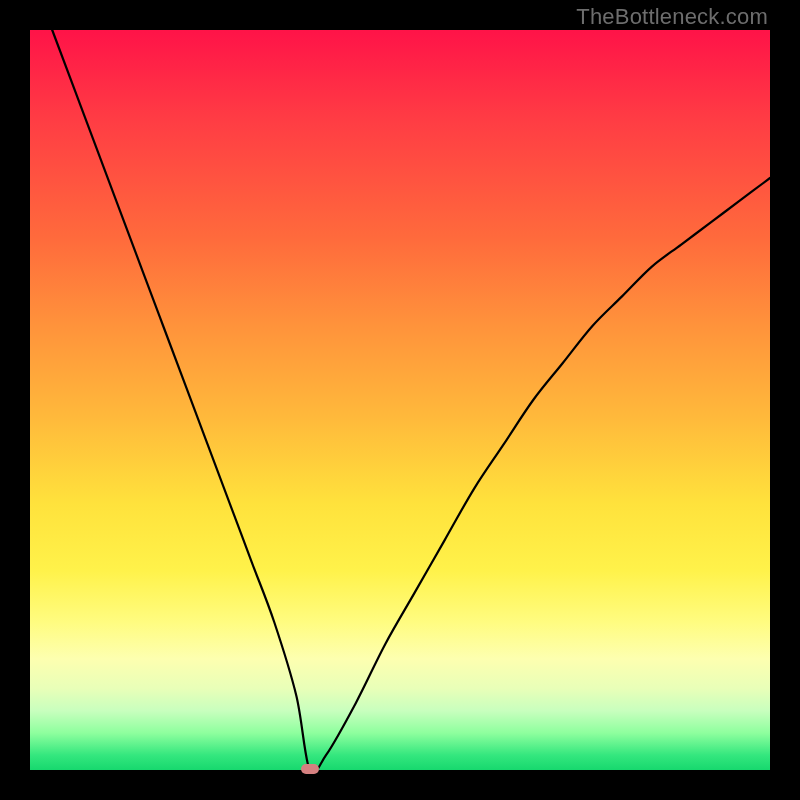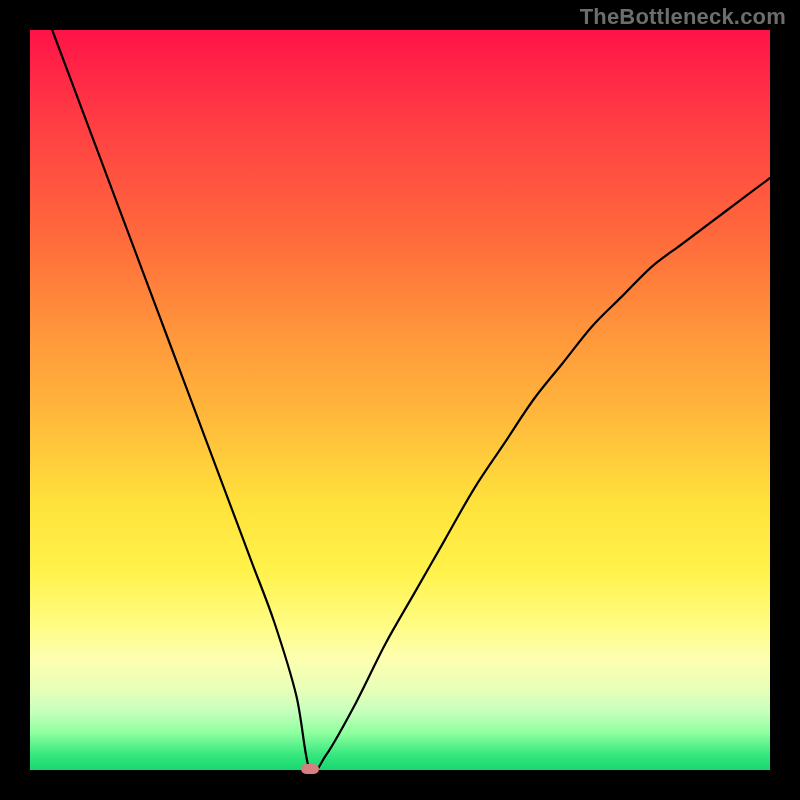--- a/index.html
+++ b/index.html
@@ -40,24 +40,24 @@
       #e8ffb8 89%,
       #c8ffbe 92%,
       #8eff9e 95%,
       #34e77e 98%,
       #17d86e 100%
     );
   }
   .watermark {
     position: absolute;
     top: 4px;
-    right: 14px;
+    right: 32px;
     color: #6d6d6d;
     font-size: 22px;
-    font-weight: 700;
+    font-weight: 400;
     letter-spacing: 0.2px;
     user-select: none;
   }
   svg.curve {
     position: absolute;
     top: 0;
     left: 0;
     width: 740px;
     height: 740px;
     overflow: visible;

